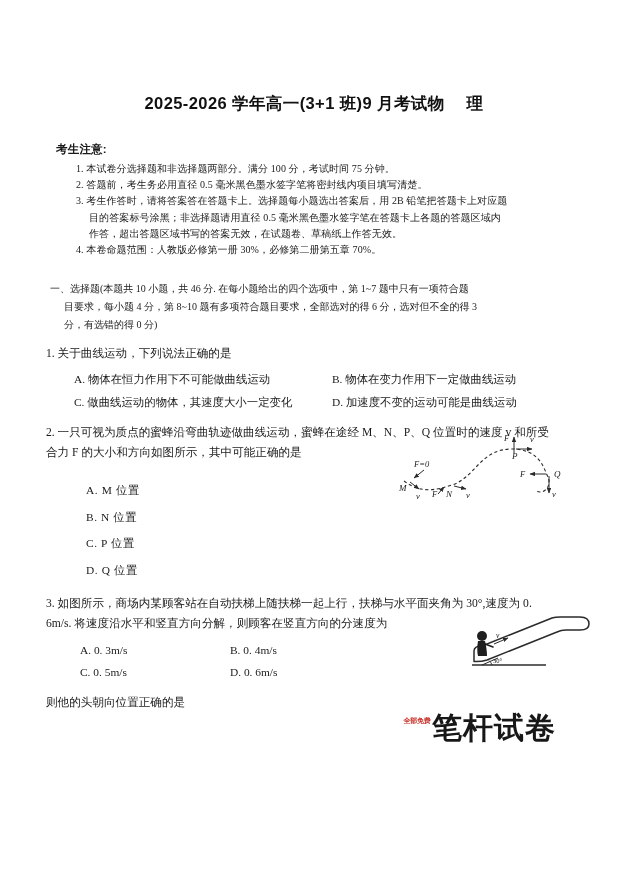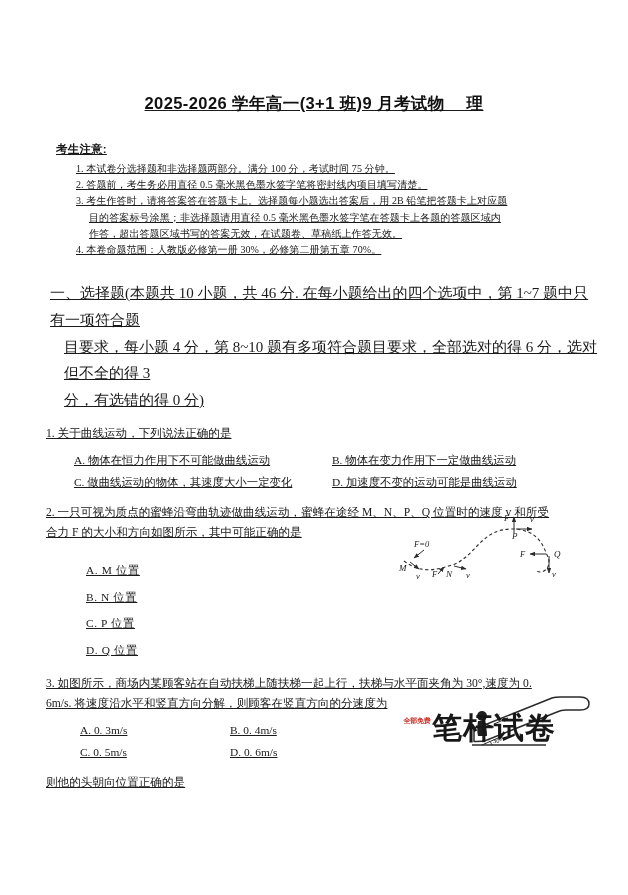--- a/index.html
+++ b/index.html
@@ -13,21 +13,20 @@
     position: relative;
     font-family: "Liberation Serif", "DejaVu Serif", serif;
     color: #1a1a1a;
     overflow: hidden;
   }
   .page {
     position: relative;
     width: 628px;
     height: 750px;
     padding: 0;
-    text-decoration: underline;
   }
 
   
   .doc-title {
     text-align: center;
     font-family: "Liberation Sans", "DejaVu Sans", sans-serif;
     font-size: 16.5px;
     font-weight: bold;
     letter-spacing: 0.4px;
     margin: 0;
@@ -61,21 +60,21 @@
     text-indent: 0;
     letter-spacing: 0.1px;
   }
   .notice-item .cont {
     display: block;
     margin-left: 13px;
   }
 
   
   .section-header {
-    font-size: 15px;
+    font-size: 10px;
     line-height: 1.78;
     margin: 22px 30px 0 50px;
     text-indent: 0;
   }
   .section-header .wrap {
     display: block;
     margin-left: 14px;
   }
 
   

